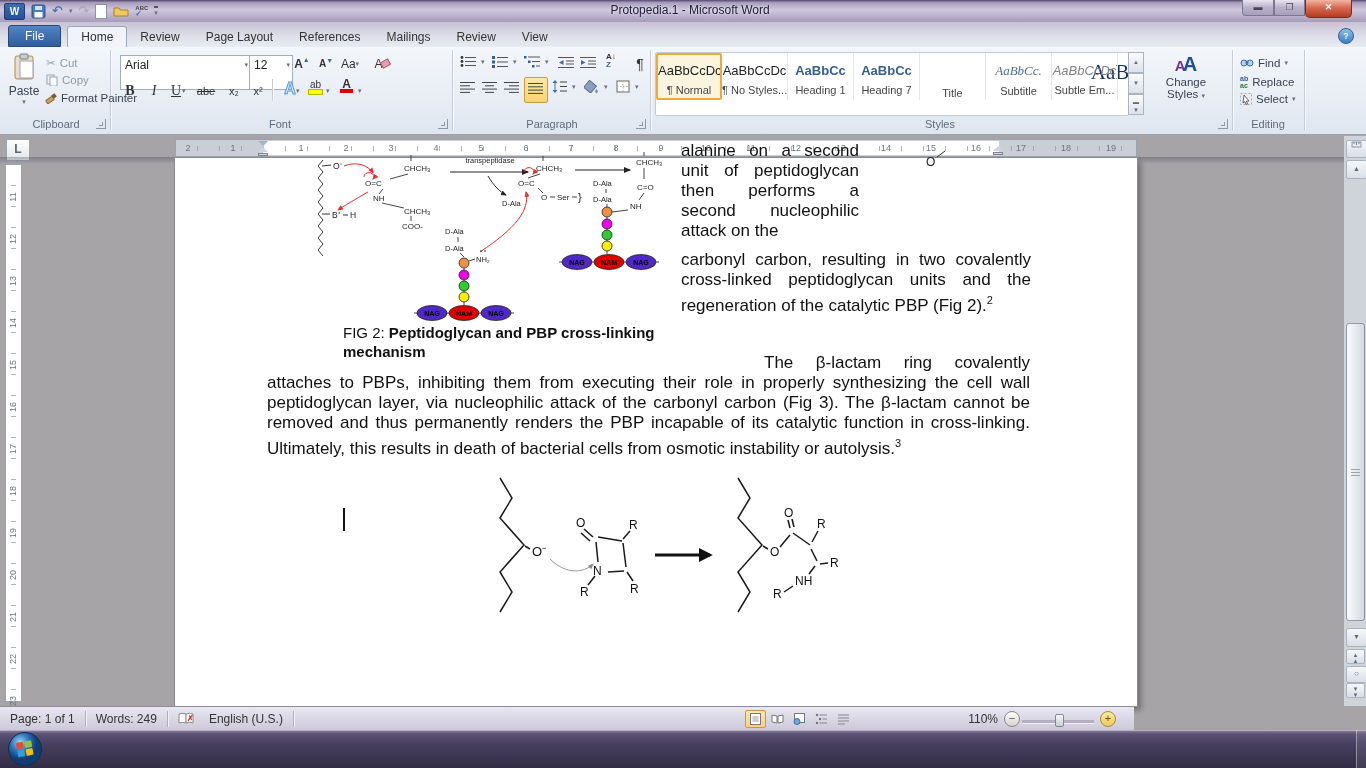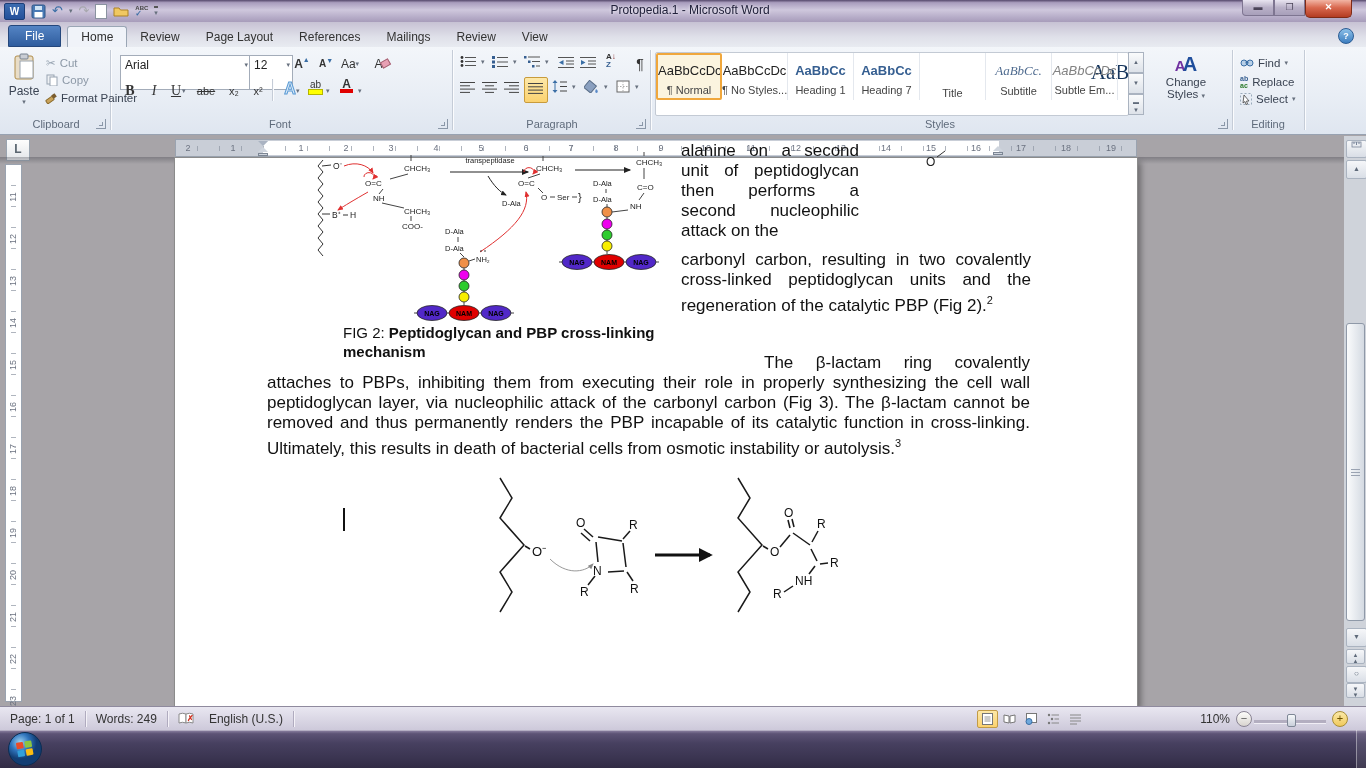--- a/index.html
+++ b/index.html
@@ -63,21 +63,21 @@
   .cap{font-size:15px;line-height:19px;color:#111;}
   sup{font-size:11px;}
   .misspell{text-decoration:underline wavy #e03030 1px;text-underline-offset:3px;}
   .cursor{left:343px;top:508px;width:2px;height:23px;background:#111;}
   
   .vscroll{left:1344px;top:136px;width:22px;height:570px;background:#cfd3da;}
   .scroll-btn{left:1346px;width:19px;height:17px;background:linear-gradient(#f6f7f9,#d9dee6);border:1px solid #aab3c0;border-radius:2px;font-size:7px;color:#5f6a7a;text-align:center;line-height:16px;}
   .thumb{left:1346px;top:323px;width:19px;height:298px;background:linear-gradient(90deg,#fafbfc,#d4dae2);border:1px solid #8f99a8;border-radius:3px;box-sizing:border-box;}
   .thumb .grip{position:absolute;left:4px;top:145px;width:9px;height:7px;background-image:repeating-linear-gradient(180deg,#9aa3b2 0 1px,transparent 1px 3px);}
   
-  .statusbar{left:0;top:706px;width:1366px;height:24px;background:linear-gradient(#e9e7f1,#cdc9da);border-top:1px solid #8f8a9e;box-sizing:border-box;display:flex;align-items:center;font-size:12px;color:#333;}
+  .statusbar{left:0;top:706px;width:1134px;height:24px;background:linear-gradient(#e9e7f1,#cdc9da);border-top:1px solid #8f8a9e;box-sizing:border-box;display:flex;align-items:center;font-size:12px;color:#333;}
   .ssep{width:1px;height:16px;background:#b0abbf;box-shadow:1px 0 0 #f4f2f8;margin:0 10px;}
   .viewbtn{width:21px;height:18px;display:flex;align-items:center;justify-content:center;}
   .viewbtn.sel{background:linear-gradient(#fde8a9,#fbd26f);border:1px solid #c29b46;border-radius:2px;box-sizing:border-box;}
   .zoomcircle{width:14px;height:14px;border-radius:50%;border:1px solid #8a8494;background:linear-gradient(#fdfdfb,#d8d4cf);color:#555;font-size:11px;line-height:13px;text-align:center;}
   .zoomcircle.plus{background:linear-gradient(#fbe9a8,#f0c95c);border-color:#a98e35;color:#6b5200;}
   
   .taskbar{left:0;top:730px;width:1366px;height:38px;background:linear-gradient(180deg,#9388a8 0%,#5d5375 10%,#474060 35%,#3a3450 75%,#312b44 100%);}
 </style>
 </head>
 <body>

